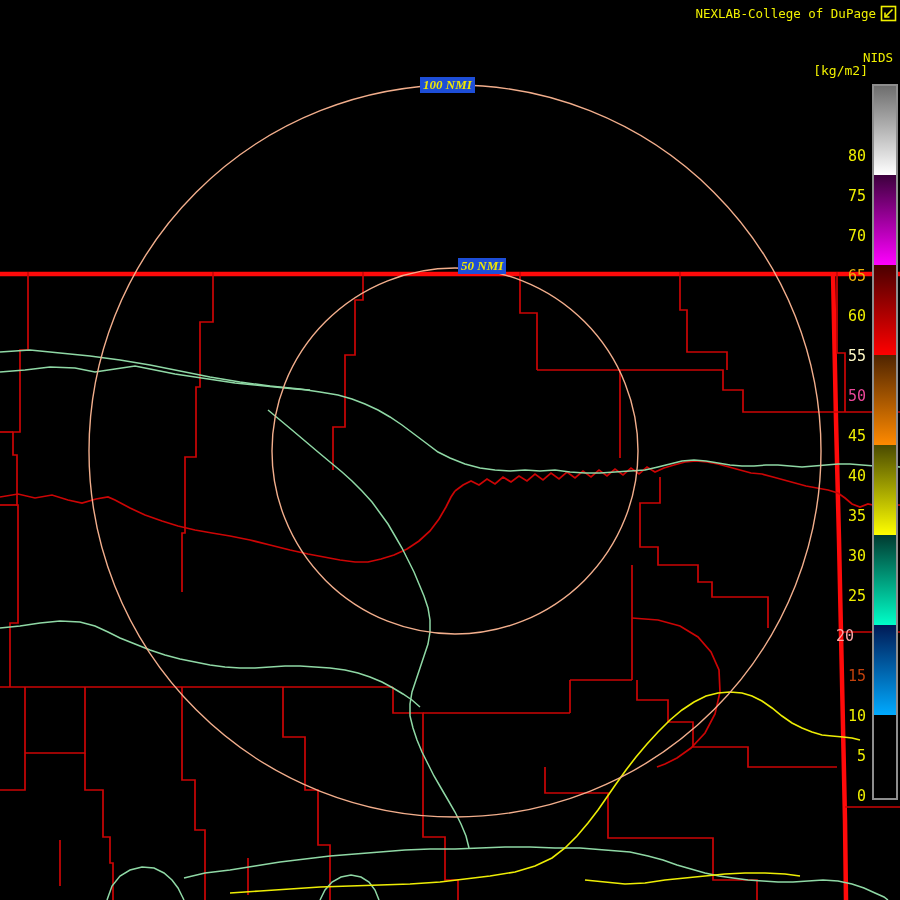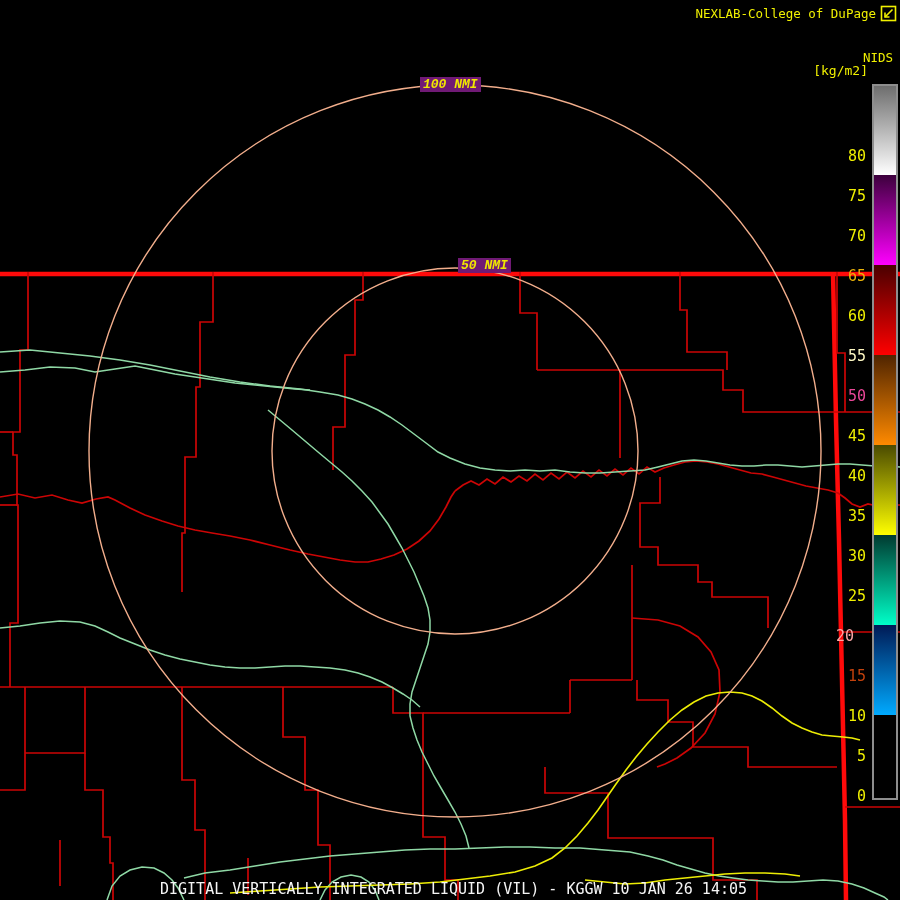--- a/index.html
+++ b/index.html
@@ -8,21 +8,21 @@
   #map-svg{position:absolute;left:0;top:0;}
   .hdr{position:absolute;top:6px;right:24px;color:#F0F000;font-size:12.5px;white-space:pre;}
   .brand-icon{position:absolute;top:5px;right:3px;}
   .cb-title1{position:absolute;top:50px;right:7px;color:#F0F000;font-size:12.5px;}
   .cb-title2{position:absolute;top:63px;right:32px;color:#F0F000;font-size:13px;}
   .colorbar{position:absolute;left:872px;top:84px;width:22px;height:712px;
             border:2px solid #8E8E8E;background:#000;}
   .cb-seg{width:100%;}
   .cb-tick{position:absolute;width:42px;text-align:right;color:#F0F000;
            font-size:15px;line-height:18px;margin-top:20px;}
-  .ring-label{position:absolute;color:#F0E800;background:#701a75;font-family:Liberation Mono, monospace;
+  .ring-label{position:absolute;color:#F0E800;background:#1d4ed8;font-family:Liberation Serif, serif;
               font-size:13px;font-weight:bold;font-style:italic;padding:0 3px;white-space:pre;}
   .status{position:absolute;left:160px;top:880px;color:#F5F5F5;font-size:15px;white-space:pre;}
 </style>
 </head>
 <body>
 
 <div id="screen">
 
   <svg id="map-svg" width="900" height="900">
       <polyline points="0,274 900,274" fill="none" stroke="#FF0A0A" stroke-width="4.5"></polyline>
@@ -110,14 +110,13 @@
       <div class="cb-tick" style="left: 824px; top: 487px; color: rgb(240, 240, 0);">35</div>
       <div class="cb-tick" style="left: 824px; top: 527px; color: rgb(240, 240, 0);">30</div>
       <div class="cb-tick" style="left: 824px; top: 567px; color: rgb(240, 240, 0);">25</div>
       <div class="cb-tick" style="left: 824px; top: 607px; color: #fca5a5; text-align: center;">20</div>
       <div class="cb-tick" style="left: 824px; top: 647px; color: #c2410c;">15</div>
       <div class="cb-tick" style="left: 824px; top: 687px; color: rgb(240, 240, 0);">10</div>
       <div class="cb-tick" style="left: 824px; top: 727px; color: rgb(240, 240, 0);">5</div>
       <div class="cb-tick" style="left: 824px; top: 767px; color: rgb(240, 240, 0);">0</div>
     </div>
 
-  <div class="status">DIGITAL VERTICALLY INTEGRATED LIQUID (VIL) - KGGW 10 JAN 26 14:05</div>
 </div>
 
 </body></html>

